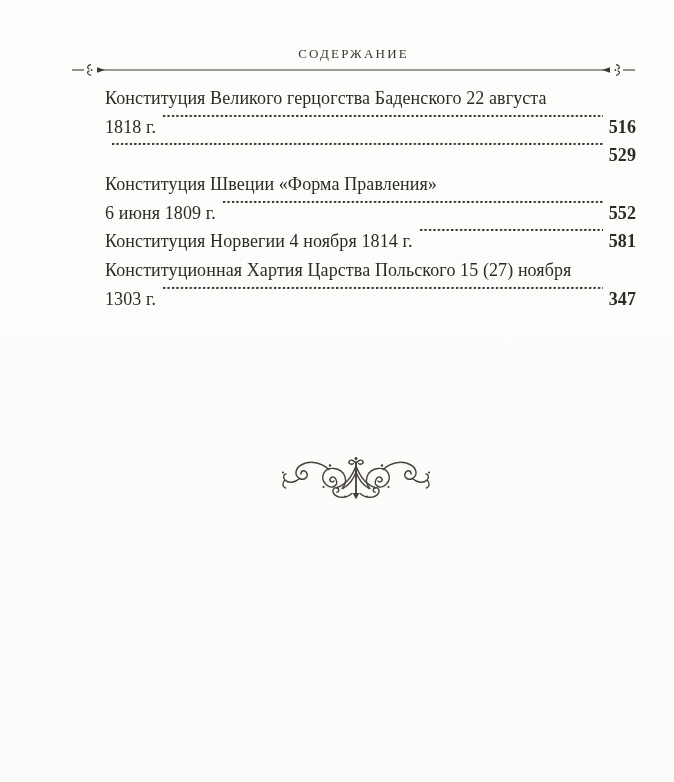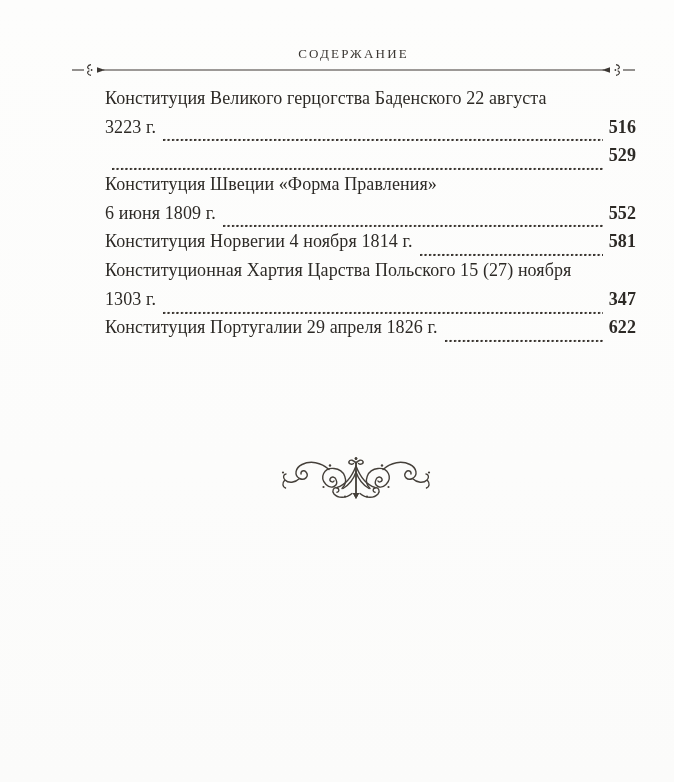--- a/index.html
+++ b/index.html
@@ -34,21 +34,21 @@
 
   .toc {
     position: absolute;
     top: 84px;
     left: 105px;
     width: 531px;
   }
 
   .toc-row {
     display: flex;
-    align-items: flex-end;
+    align-items: flex-start;
     height: 28.7px;
     line-height: 28.7px;
     font-size: 18px;
     letter-spacing: 0.1px;
     white-space: nowrap;
   }
 
   .toc-text { color: #2d2a26; }
 
   .leader {
@@ -92,21 +92,21 @@
     <use href="#finL" transform="translate(563,0) scale(-1,1)"></use>
   </svg>
 
   <div class="toc">
 
     <div class="toc-row">
       <span class="toc-text">Конституция Великого герцогства Баденского 22 августа</span>
     </div>
 
     <div class="toc-row">
-      <span class="toc-text">3223 г.</span>
+      <span class="toc-text">1818 г.</span>
       <span class="leader"></span>
       <span class="toc-page">516</span>
     </div>
 
     <div class="toc-row">
       <span class="leader"></span>
       <span class="toc-page">529</span>
     </div>
 
     <div class="toc-row">
@@ -128,25 +128,20 @@
     <div class="toc-row">
       <span class="toc-text">Конституционная Хартия Царства Польского 15 (27) ноября</span>
     </div>
 
     <div class="toc-row">
       <span class="toc-text">1303 г.</span>
       <span class="leader"></span>
       <span class="toc-page">347</span>
     </div>
 
-    <div class="toc-row">
-      <span class="toc-text">Конституция Португалии 29 апреля 1826 г.</span>
-      <span class="leader"></span>
-      <span class="toc-page">622</span>
-    </div>
 
   </div>
 
   <svg class="ornament" width="156" height="48" viewBox="0 0 156 48">
     <g id="ornR" stroke="#45403a" stroke-width="1.4" fill="none" stroke-linecap="round" stroke-linejoin="round">
       <path d="M78,7 L78,38"></path>
       <path d="M78,44 L74.8,38 L81.2,38 Z" fill="#45403a" stroke="none"></path>
       <circle cx="78" cy="3.6" r="1.3" fill="#45403a" stroke="none"></circle>
       <path d="M78,8.5 C80,4.8 84,4.2 85,6.6 C85.8,8.7 82.5,10.2 80.5,8.4"></path>
       <path d="M78,11 C83,24 89,30 97,32.5"></path>

